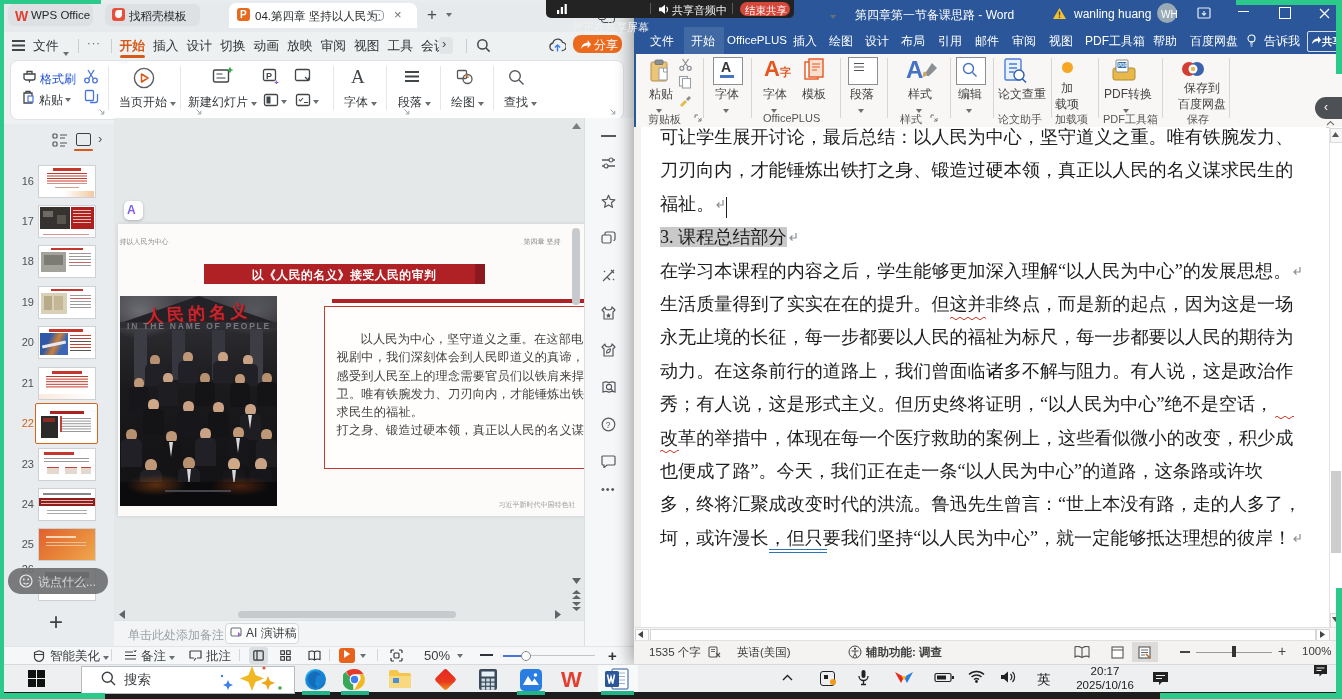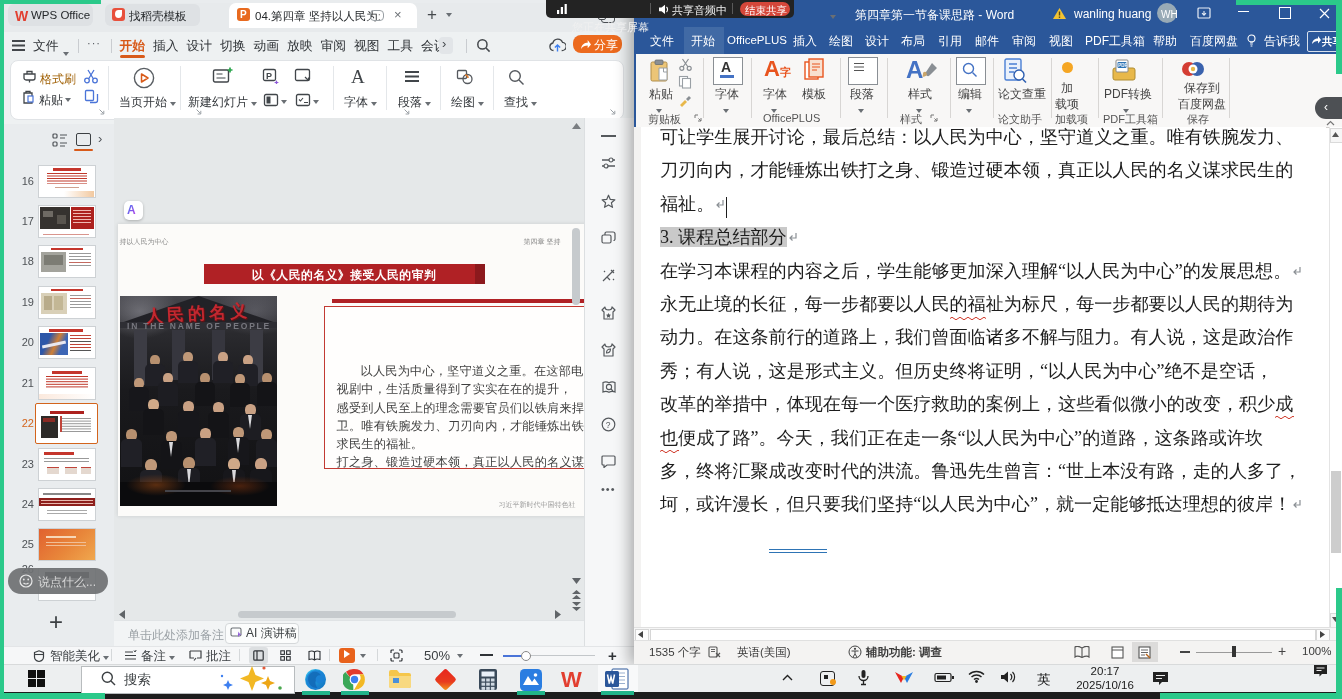--- a/index.html
+++ b/index.html
@@ -81,21 +81,21 @@
         <path d="M1 9 C1.5 5 4 3.5 7 3.5 V1 L10 5 L7 8.5 V6 C4.5 6 2.5 7 1 9z" fill="#fff"></path>
       </svg>
     <div class="abs nw" style="left:594px;top:1px;color:#fff;font-size:12px;">分享</div>
   </div>
   <div id="wpsribbon">
     <div class="abs" style="left:10px;top:60px;width:612px;height:58px;background:#ffffff;border:1px solid #e0e3e6;border-radius:8px;"></div>
 
     <svg class="abs" style="left:22px;top:70px" width="15" height="13" viewBox="0 0 15 13">
         <path d="M2 4 h11 v4 a2 2 0 0 1 -2 2 h-7 a2 2 0 0 1 -2 -2 z M5 4 v-2.5 h5 V4 M7.5 10 v2.5" fill="none" stroke="#41464a" stroke-width="1.3"></path>
       </svg>
-    <div class="abs nw" style="left:40px;top:71px;font-size:12px;color:#a16207;">格式刷</div>
+    <div class="abs nw" style="left:40px;top:71px;font-size:12px;color:#1d4ed8;">格式刷</div>
     <svg class="abs" style="left:83px;top:69px" width="16" height="15" viewBox="0 0 16 15">
         <circle cx="4" cy="11.5" r="2.3" fill="none" stroke="#4a74d8" stroke-width="1.3"></circle>
         <circle cx="12" cy="11.5" r="2.3" fill="none" stroke="#4a74d8" stroke-width="1.3"></circle>
         <path d="M5.5 10 L11 1 M10.5 10 L5 1" stroke="#4a74d8" stroke-width="1.3"></path>
       </svg>
     <svg class="abs" style="left:22px;top:90px" width="14" height="14" viewBox="0 0 14 14">
         <path d="M2 3 h8 v10 h-8 z M4 3 v-1.6 h4 V3" fill="none" stroke="#41464a" stroke-width="1.3"></path>
         <rect x="6" y="6" width="5" height="6" fill="#fff" stroke="#4a74d8" stroke-width="1.2"></rect>
       </svg>
     <div class="abs nw" style="left:39px;top:92px;font-size:12px;color:#33373b;">粘贴</div>
@@ -345,22 +345,22 @@
           <div class="abs" style="left:135px;top:162px;width:12px;height:13px;border-radius:45%;background:#c9a184;"></div>
           <div class="abs" style="left:130px;top:173px;width:22px;height:34px;border-radius:5px 5px 0 0;background:#17171b;"></div>
         <div class="abs" style="left:0;top:186px;width:157px;height:24px;background:#0b0b0d;"></div>
         <div class="abs" style="left:6px;top:178px;width:60px;height:22px;background:radial-gradient(ellipse,rgba(170,80,20,.5),transparent 70%);"></div>
         <div class="abs" style="left:90px;top:180px;width:60px;height:20px;background:radial-gradient(ellipse,rgba(150,60,15,.45),transparent 70%);"></div>
         <div class="abs" style="left:45px;top:194px;width:66px;height:2px;background:#44444a;"></div>
       </div>
       <div class="abs" style="left:214px;top:75.5px;width:320px;height:3.5px;background:#b02125;"></div>
       <div class="abs" style="left:206.5px;top:82px;width:330px;height:161px;border:1.2px solid #c23a33;background:#fffefd;"></div>
       <div class="abs" style="left:219px;top:106.5px;width:330px;font-size:12.2px;line-height:18.3px;color:#3f3f3f;letter-spacing:.2px;">
-        <div class="nw" style="text-indent:24px;margin-top:32px;">以人民为中心，坚守道义之重。在这部电</div>
-        <div class="nw">视剧中，生活质量得到了实实在在的提升，</div>
+        <div class="nw" style="text-indent:24px;">以人民为中心，坚守道义之重。在这部电</div>
+        <div class="nw">视剧中，我们深刻体会到人民即道义的真谛，</div>
         <div class="nw">感受到人民至上的理念需要官员们以铁肩来捍</div>
         <div class="nw">卫。唯有铁腕发力、刀刃向内，才能锤炼出铁</div>
         <div class="nw">求民生的福祉。</div>
         <div class="nw">打之身、锻造过硬本领，真正以人民的名义谋</div>
       </div>
       <div class="abs nw" style="left:381px;top:276px;font-size:7px;color:#9a9a9a;">习近平新时代中国特色社</div>
     </div>
     <div class="abs" style="left:10px;top:83px;width:19px;height:19px;background:#fff;border-radius:5px;box-shadow:0 1px 3px rgba(0,0,0,.25);"></div>
     <div class="abs" style="left:13px;top:85px;font-size:12px;font-weight:bold;background:linear-gradient(120deg,#3a7bf0,#c23ae8);-webkit-background-clip:text;color:transparent;">A</div>
     <svg class="abs" style="left:458px;top:5px" width="9" height="6" viewBox="0 0 9 6">
@@ -665,20 +665,21 @@
       <div class="dl">刀刃向内，才能锤炼出铁打之身、锻造过硬本领，真正以人民的名义谋求民生的</div>
       <div class="dl">福祉。<svg class="pcr" width="11" height="13" viewBox="0 0 11 13">
             <path d="M9 2 v5 H3 M5.5 4.5 L3 7 L5.5 9.5" fill="none" stroke="#8a8f94" stroke-width="1.2"></path>
           </svg></div>
       <div class="dl"><span style="background:#c9c9c9;">3. 课程总结部分</span><svg class="pcr" width="11" height="13" viewBox="0 0 11 13">
             <path d="M9 2 v5 H3 M5.5 4.5 L3 7 L5.5 9.5" fill="none" stroke="#8a8f94" stroke-width="1.2"></path>
           </svg></div>
       <div class="dl">在学习本课程的内容之后，学生能够更加深入理解“以人民为中心”的发展思想。<svg class="pcr" width="11" height="13" viewBox="0 0 11 13">
             <path d="M9 2 v5 H3 M5.5 4.5 L3 7 L5.5 9.5" fill="none" stroke="#8a8f94" stroke-width="1.2"></path>
           </svg></div>
+      <div class="dl">生活质量得到了实实在在的提升。但这并非终点，而是新的起点，因为这是一场</div>
       <div class="dl">永无止境的长征，每一步都要以人民的福祉为标尺，每一步都要以人民的期待为</div>
       <div class="dl">动力。在这条前行的道路上，我们曾面临诸多不解与阻力。有人说，这是政治作</div>
       <div class="dl">秀；有人说，这是形式主义。但历史终将证明，“以人民为中心”绝不是空话，</div>
       <div class="dl">改革的举措中，体现在每一个医疗救助的案例上，这些看似微小的改变，积少成</div>
       <div class="dl">也便成了路”。今天，我们正在走一条“以人民为中心”的道路，这条路或许坎</div>
       <div class="dl">多，终将汇聚成改变时代的洪流。鲁迅先生曾言：“世上本没有路，走的人多了，</div>
       <div class="dl">坷，或许漫长，但只要我们坚持“以人民为中心”，就一定能够抵达理想的彼岸！<svg class="pcr" width="11" height="13" viewBox="0 0 11 13">
             <path d="M9 2 v5 H3 M5.5 4.5 L3 7 L5.5 9.5" fill="none" stroke="#8a8f94" stroke-width="1.2"></path>
           </svg></div>
     </div>

